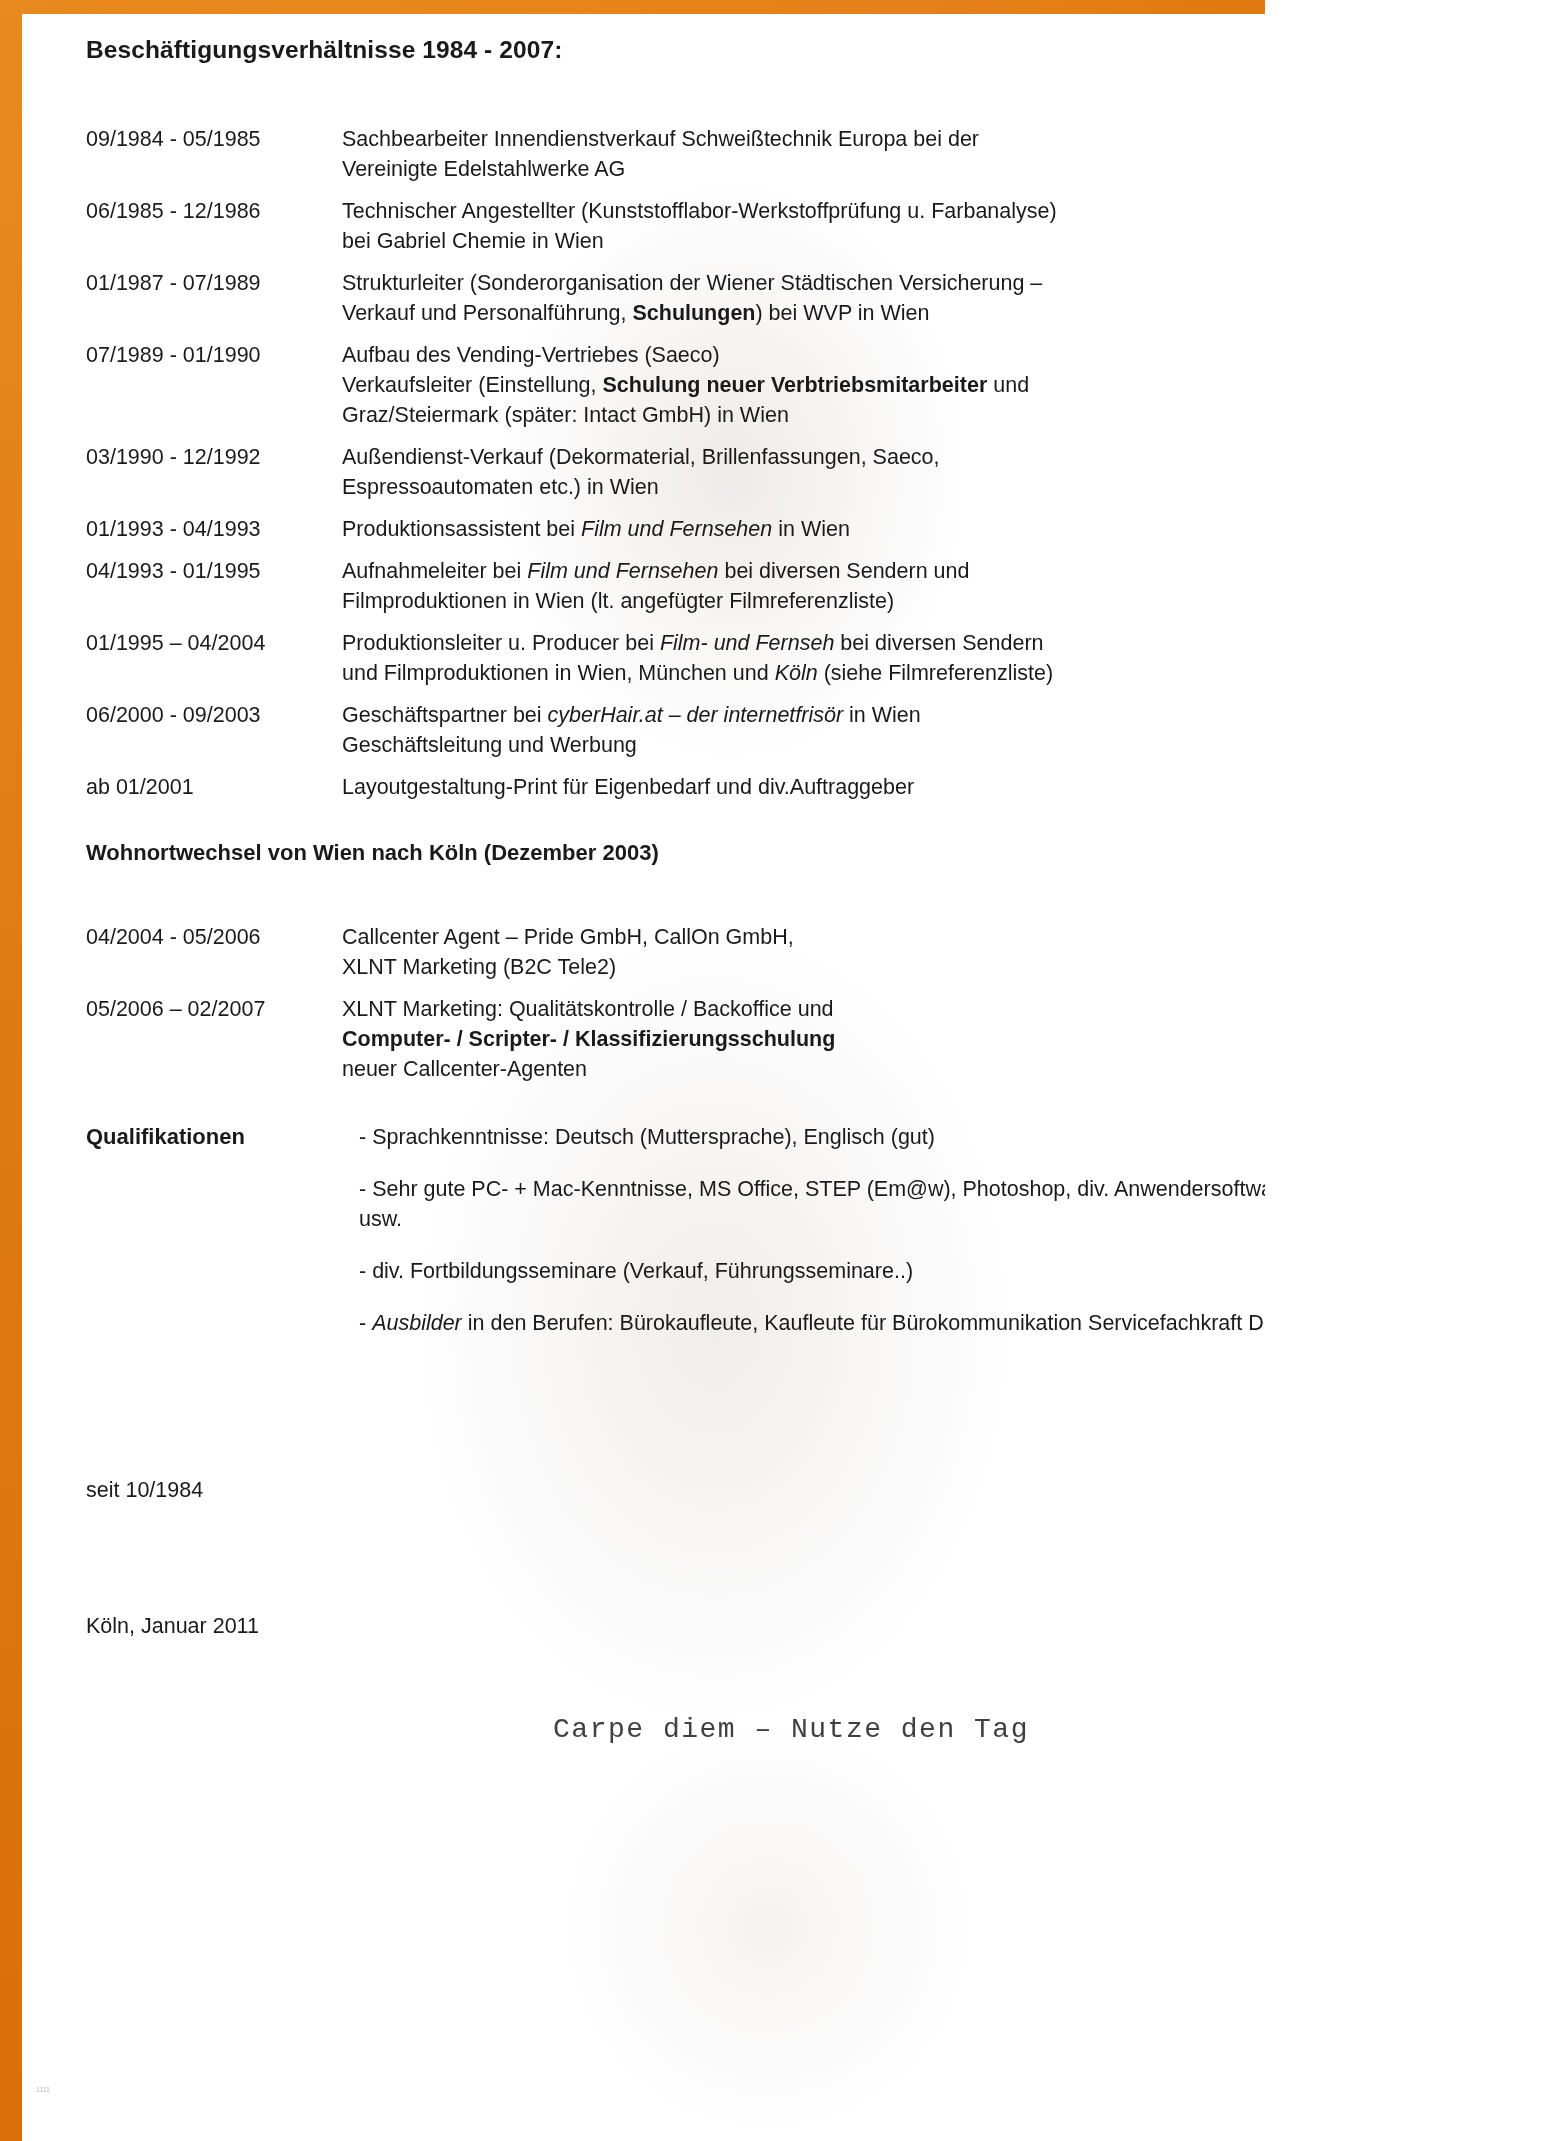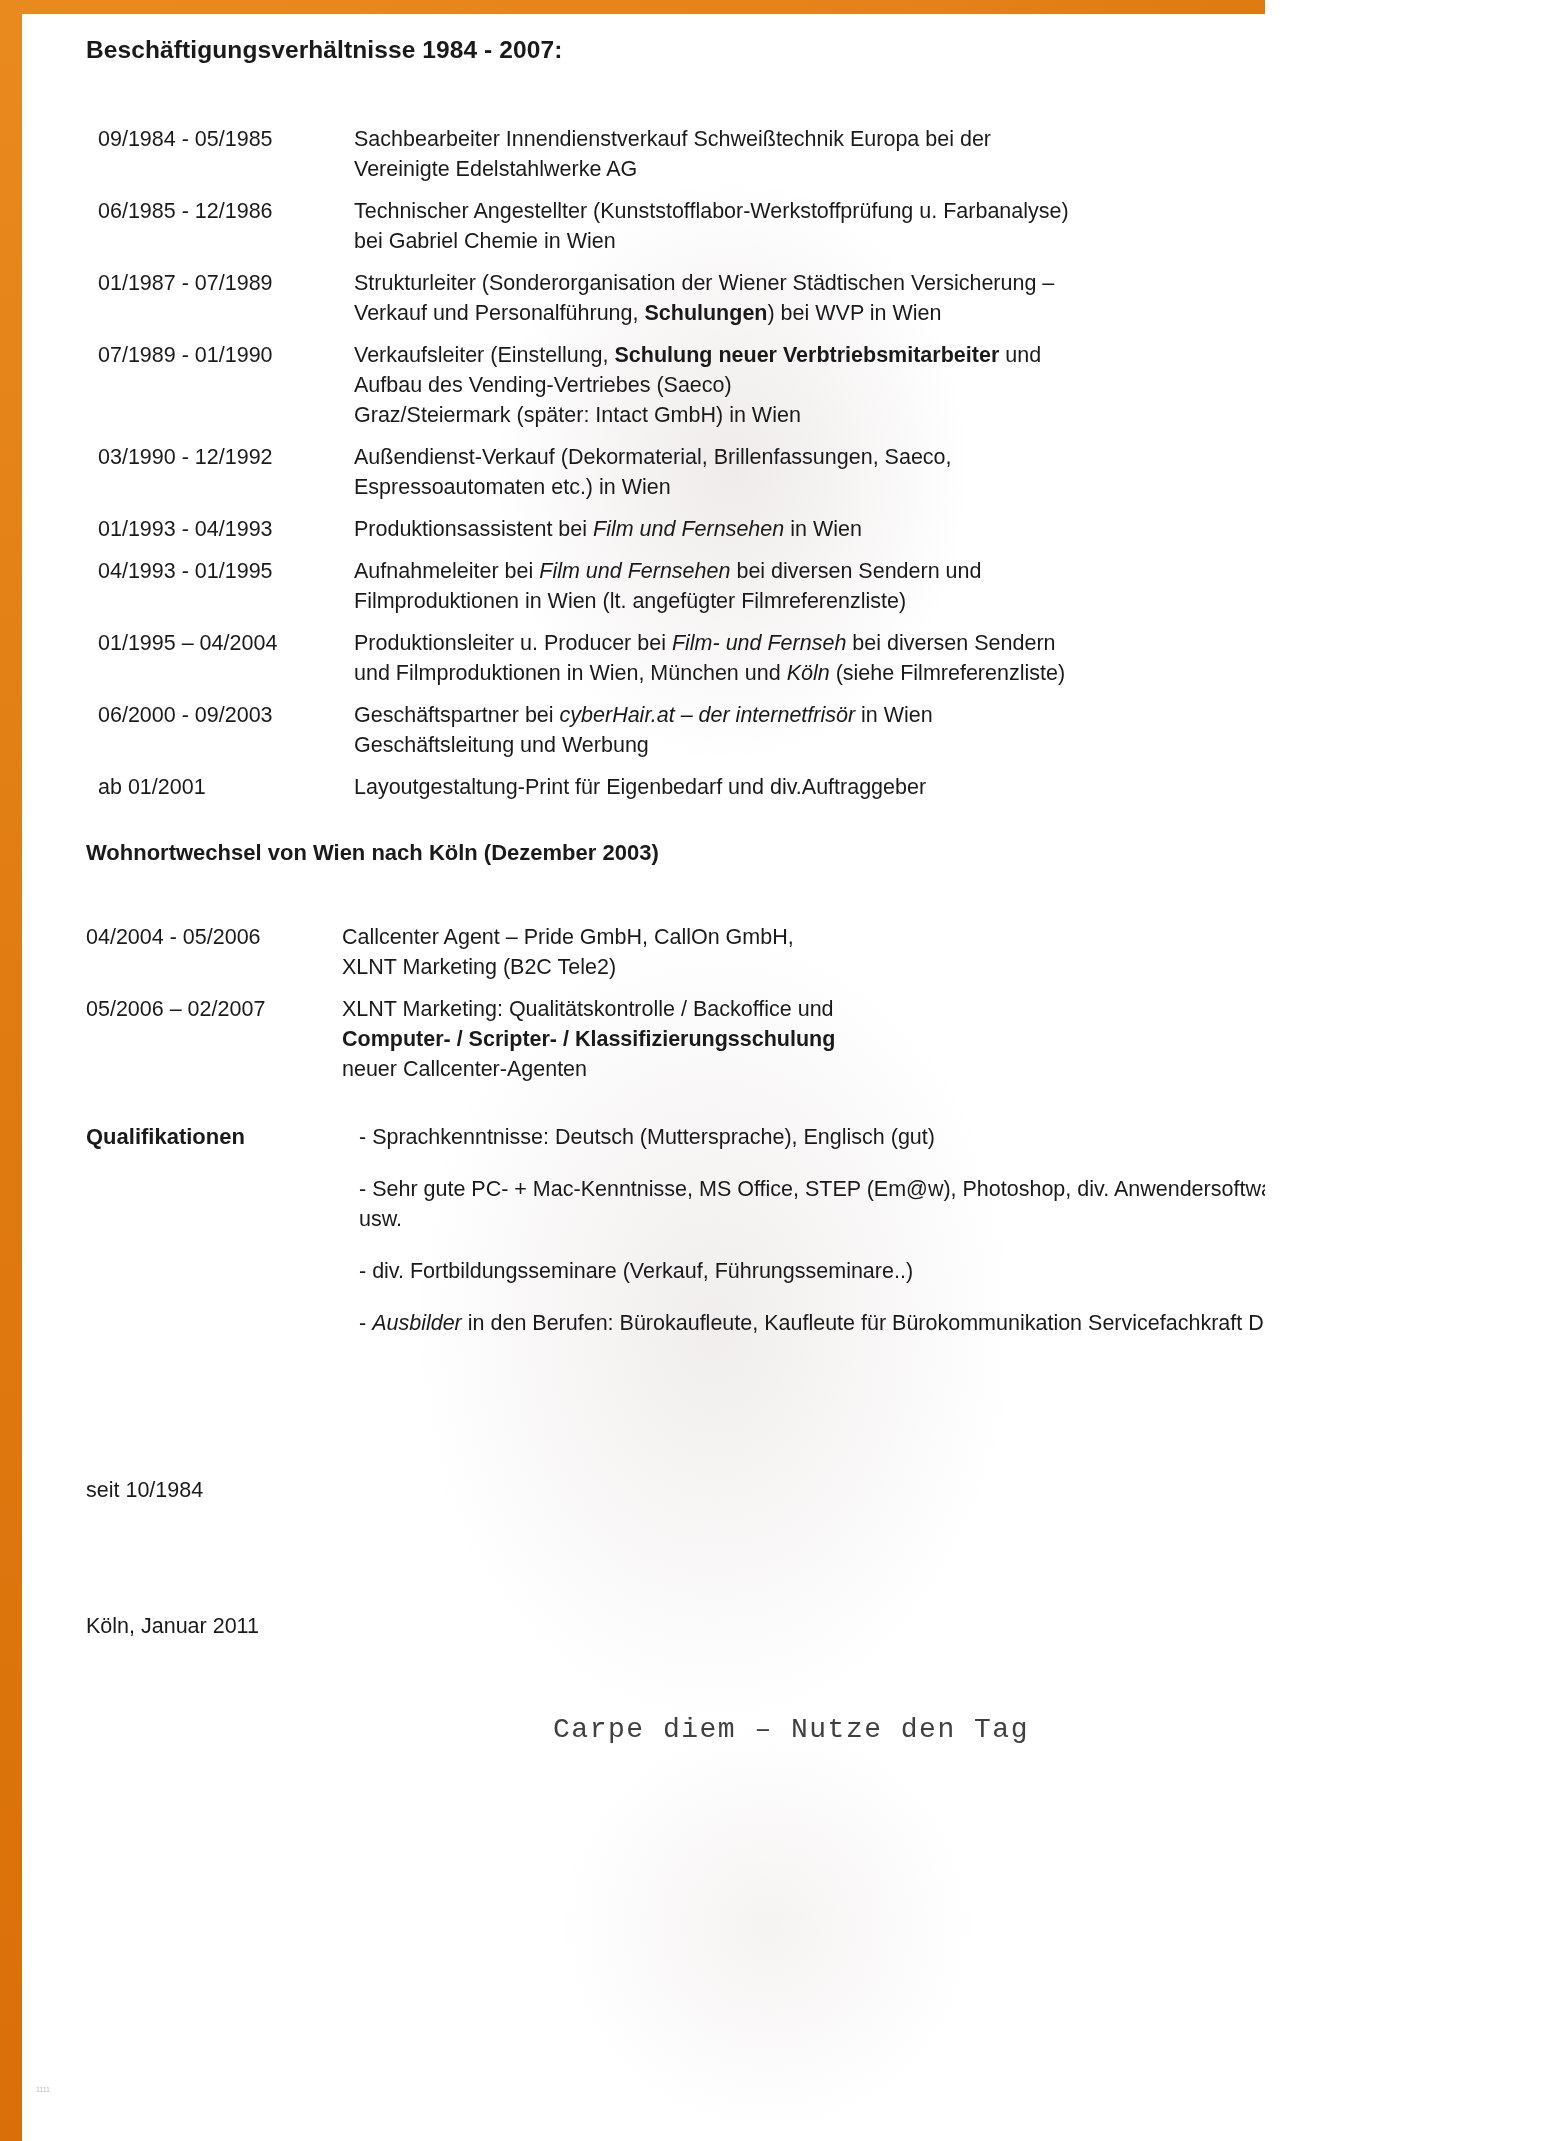--- a/index.html
+++ b/index.html
@@ -55,21 +55,21 @@
   .title {
     position: absolute;
     left: 64px;
     top: 22px;
     font-size: 24.5px;
     font-weight: bold;
     letter-spacing: 0.1px;
   }
   .rows {
     position: absolute;
-    left: 76px;
+    left: 64px;
     top: 110px;
     width: 1420px;
   }
   .row {
     display: flex;
     align-items: flex-start;
     margin-bottom: 12px;
   }
   .row .date {
     width: 256px;
@@ -181,22 +181,22 @@
         <div class="row">
           <div class="date">01/1987 - 07/1989</div>
           <div class="desc">
             <span class="line"><span>Strukturleiter (Sonderorganisation der Wiener Städtischen Versicherung –</span></span>
             <span class="line"><span>Verkauf und Personalführung, </span><span class="b">Schulungen</span><span>) bei WVP in Wien</span></span>
           </div>
         </div>
         <div class="row">
           <div class="date">07/1989 - 01/1990</div>
           <div class="desc">
+            <span class="line"><span>Aufbau des Vending-Vertriebes (Saeco)</span></span>
             <span class="line"><span>Verkaufsleiter (Einstellung, </span><span class="b">Schulung neuer Verbtriebsmitarbeiter</span><span> und</span></span>
-            <span class="line"><span>Aufbau des Vending-Vertriebes (Saeco)</span></span>
             <span class="line"><span>Graz/Steiermark (später: Intact GmbH) in Wien</span></span>
           </div>
         </div>
         <div class="row">
           <div class="date">03/1990 - 12/1992</div>
           <div class="desc">
             <span class="line"><span>Außendienst-Verkauf (Dekormaterial, Brillenfassungen, Saeco,</span></span>
             <span class="line"><span>Espressoautomaten etc.) in Wien</span></span>
           </div>
         </div>

